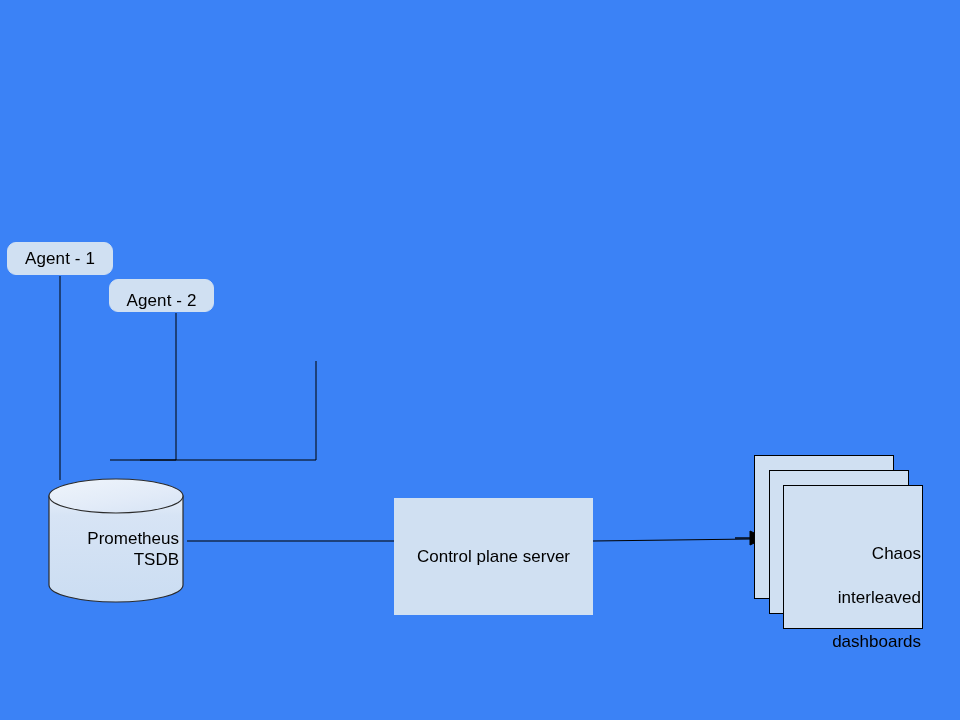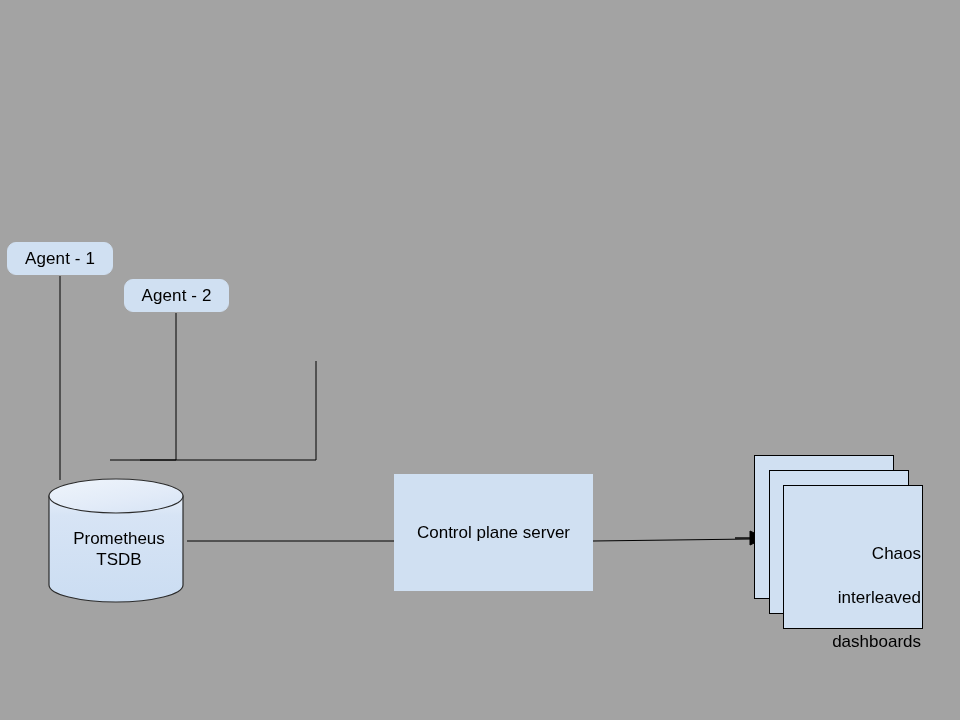--- a/index.html
+++ b/index.html
@@ -11,21 +11,21 @@
   body {
     width: 960px;
     height: 720px;
     overflow: hidden;
     font-family: "Liberation Sans", sans-serif;
   }
   #canvas {
     position: relative;
     width: 960px;
     height: 720px;
-    background: #a3a3a3;
+    background: #3b82f6;
   }
 
   
   .agent-node {
     position: absolute;
     box-sizing: border-box;
     background: #d0e0f2;
     border: 1px solid #d0e0f2;
     border-radius: 9px;
     display: flex;
@@ -33,21 +33,21 @@
     justify-content: center;
     color: #000000;
     font-family: "Liberation Sans", sans-serif;
     font-size: 17px;
     line-height: 1.15;
     letter-spacing: 0.1px;
     white-space: nowrap;
   }
 
   #agent-1 { left: 7px;   top: 242px; width: 106px; height: 33px; }
-  #agent-2 { left: 124px; top: 279px; width: 105px; height: 33px; }
+  #agent-2 { left: 109px; top: 279px; width: 105px; height: 33px; align-items: flex-end; }
   #agent-n { left: 264px; top: 327px; width: 104px; height: 33px; }
 
   
   #tsdb-cylinder {
     position: absolute;
     left: 45px;
     top: 478px;
     width: 142px;
     height: 128px;
   }
@@ -59,29 +59,29 @@
   }
   #tsdb-label {
     position: absolute;
     left: 59px;
     top: 528px;
     width: 120px;
     color: #000000;
     font-family: "Liberation Sans", sans-serif;
     font-size: 17px;
     line-height: 21px;
-    text-align: center;
+    text-align: right;
     pointer-events: none;
   }
 
   
   #control-plane-box {
     position: absolute;
     left: 394px;
-    top: 474px;
+    top: 498px;
     width: 199px;
     height: 117px;
     box-sizing: border-box;
     background: #d0e0f2;
     border: 1px solid #d0e0f2;
     display: flex;
     align-items: center;
     justify-content: center;
   }
   #control-plane-text {

